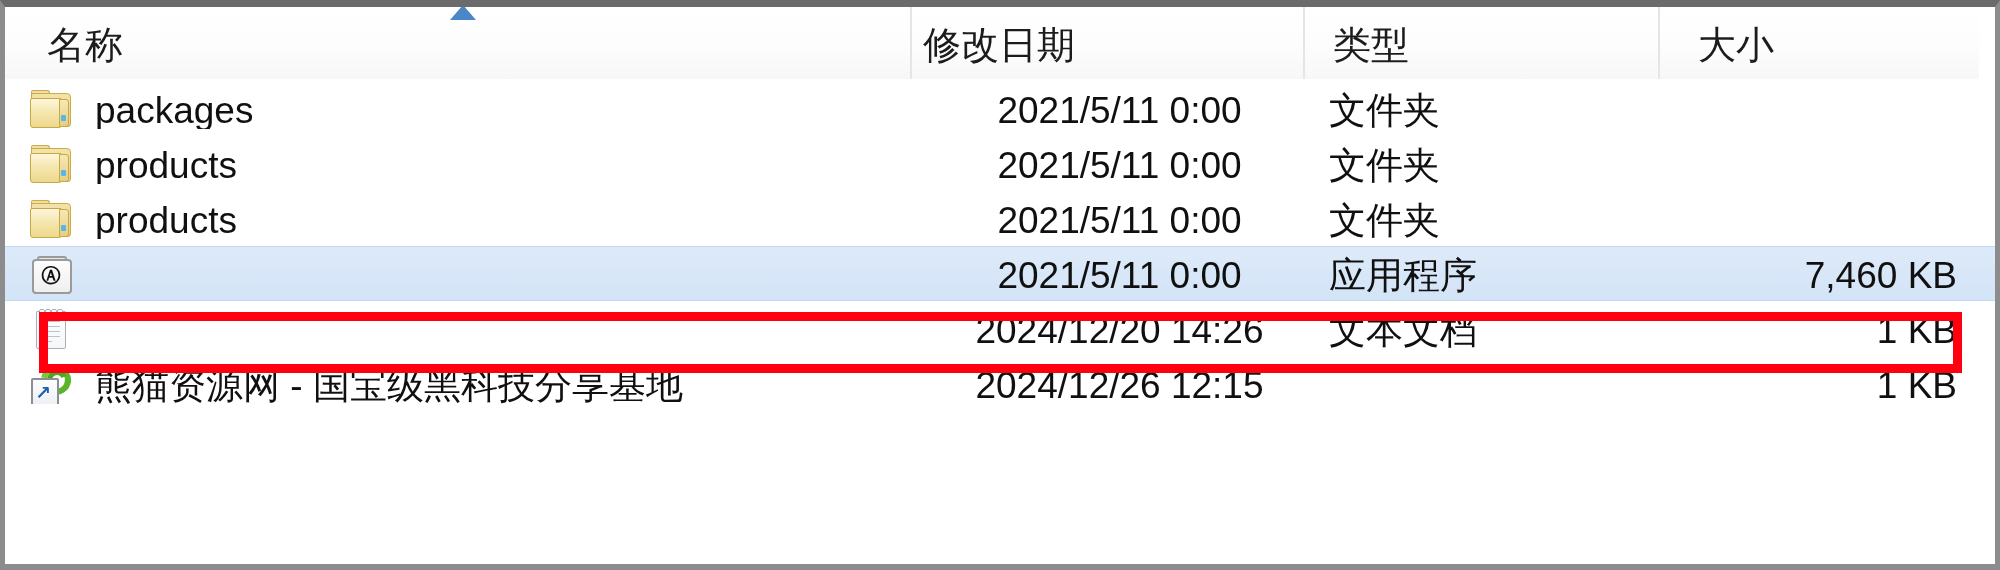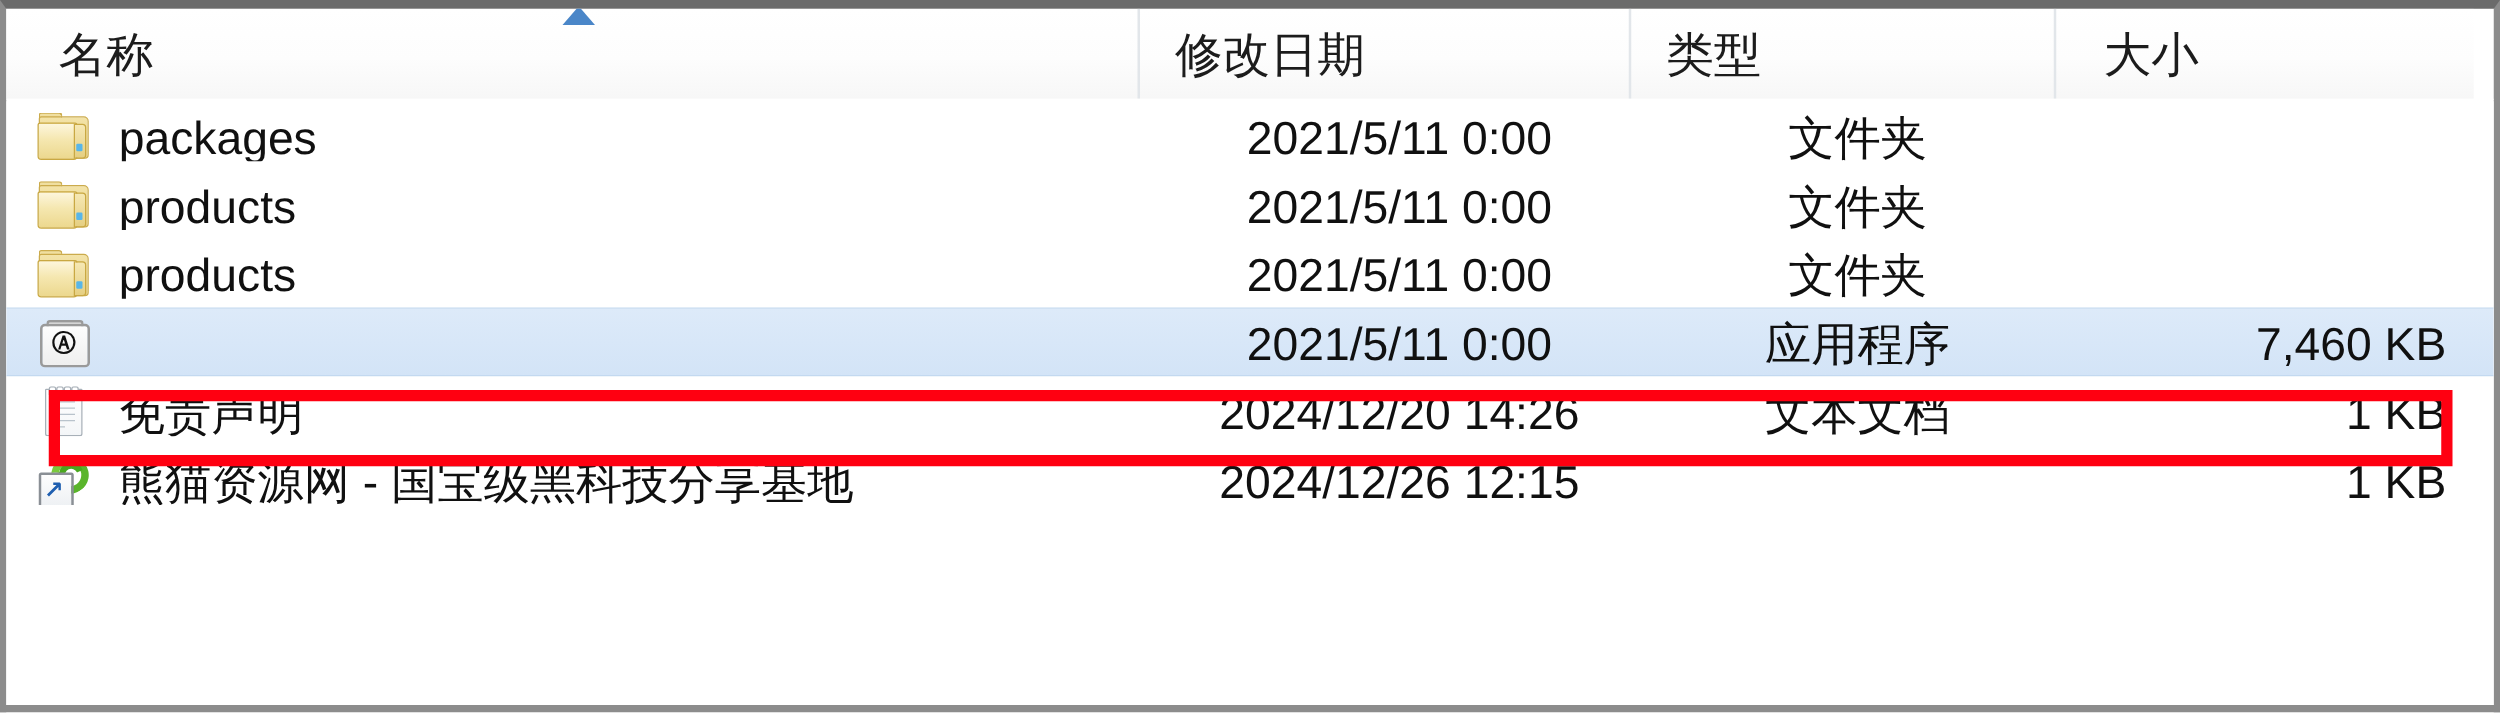--- a/index.html
+++ b/index.html
@@ -47,23 +47,23 @@
   }
   .col-header .hcell + .hcell {
     border-left: 2px solid #e2e6ea;
   }
   .hcell .hlabel {
     display: inline-block;
     line-height: 1;
     padding-top: 4px;
   }
   .hc-name  { width: 905px; padding-left: 42px; }
-  .hc-date  { width: 393px; padding-left: 28px; }
+  .hc-date  { width: 393px; padding-left: 11px; }
   .hc-type  { width: 340px; padding-left: 28px; }
-  .hc-size  { flex: 1 1 auto; padding-left: 38px; }
+  .hc-size  { flex: 1 1 auto; padding-left: 38px; margin-left: 15px; }
 
   .sort-arrow {
     position: absolute;
     left: 445px;
     top: -2px;
     width: 0;
     height: 0;
     border-left: 13px solid transparent;
     border-right: 13px solid transparent;
     border-bottom: 15px solid #4a86c8;
@@ -105,21 +105,21 @@
     box-sizing: border-box;
     font-size: 37px;
     color: #101010;
     white-space: nowrap;
     overflow: hidden;
     display: flex;
     align-items: center;
   }
   .c-name { width: 905px; padding-left: 24px; }
   .c-date { width: 393px; padding-left: 26px; justify-content: center; }
-  .c-type { width: 340px; padding-left: 26px; justify-content: center; }
+  .c-type { width: 340px; padding-left: 26px; }
   .c-size { flex: 1 1 auto; padding-right: 38px; justify-content: flex-end; }
 
   .name-text { padding-left: 22px; line-height: 1; padding-top: 3px; }
   .c-date .t, .c-type .t, .c-size .t { line-height: 1; padding-top: 3px; }
 
   
   .icon {
     position: relative;
     width: 44px;
     height: 40px;
@@ -399,21 +399,20 @@
           <span class="nub" style="left:10px;"></span>
             <span class="nub" style="left:16px;"></span>
             <span class="nub" style="left:22px;"></span>
             <span class="nub" style="left:28px;"></span>
           <span class="line l1"></span>
             <span class="line l2"></span>
             <span class="line l3"></span>
             <span class="line l4"></span>
             <span class="line l5"></span>
         </span>
-        <span class="name-text">免责声明</span>
       </div>
       <div class="cell c-date">
           <span class="t">2024/12/20 14:26</span>
         </div>
       <div class="cell c-type">
           <span class="t">文本文档</span>
         </div>
       <div class="cell c-size">
           <span class="t">1 KB</span>
         </div>

